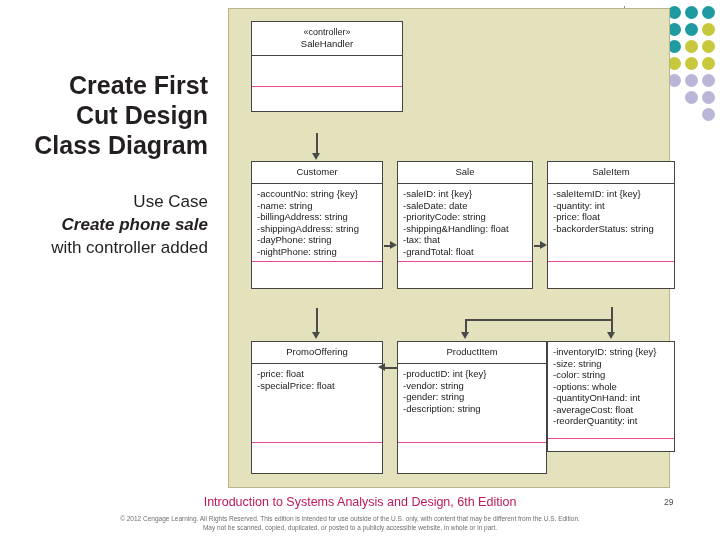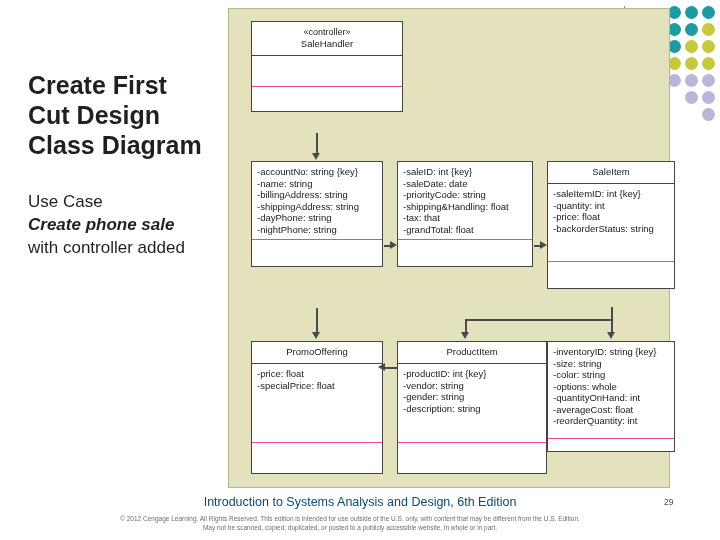--- a/index.html
+++ b/index.html
@@ -37,20 +37,21 @@
     height: 14px;
     background: #8a8a8a;
   }
 
   
   .left-col {
     position: absolute;
     left: 28px;
     top: 70px;
     width: 180px;
+    text-align: right;
   }
   .title {
     font-size: 25px;
     line-height: 30px;
     font-weight: bold;
     color: #231f20;
     margin: 0 0 30px 0;
   }
   .subtitle {
     font-size: 17px;
@@ -124,21 +125,21 @@
   }
 
   
   .footer-main {
     position: absolute;
     left: 0;
     top: 495px;
     width: 720px;
     text-align: center;
     font-size: 12.5px;
-    color: #0c4a6e;
+    color: #be185d;
   }
   .footer-copy {
     position: absolute;
     left: 0;
     top: 514px;
     width: 700px;
     text-align: center;
     font-size: 6.5px;
     color: #6e6e6e;
     line-height: 9px;
@@ -197,32 +198,38 @@
   <div class="cls" style="left:22px; top:12px; width:152px;">
     <div class="hdr">
       <span class="stereo">«controller»</span>
       <span>SaleHandler</span>
     </div>
     <div class="attrs" style="min-height:22px;"></div>
     <div class="ops" style="min-height:24px;"></div>
   </div>
 
   <div class="cls" style="left:22px; top:152px; width:132px;">
+    <div class="hdr">
+      <span>Customer</span>
+    </div>
     <div class="attrs">
       <div>-accountNo: string {key}</div>
       <div>-name: string</div>
       <div>-billingAddress: string</div>
       <div>-shippingAddress: string</div>
       <div>-dayPhone: string</div>
       <div>-nightPhone: string</div>
     </div>
     <div class="ops" style="min-height:26px;"></div>
   </div>
 
   <div class="cls" style="left:168px; top:152px; width:136px;">
+    <div class="hdr">
+      <span>Sale</span>
+    </div>
     <div class="attrs">
       <div>-saleID: int {key}</div>
       <div>-saleDate: date</div>
       <div>-priorityCode: string</div>
       <div>-shipping&amp;Handling: float</div>
       <div>-tax: that</div>
       <div>-grandTotal: float</div>
     </div>
     <div class="ops" style="min-height:26px;"></div>
   </div>

